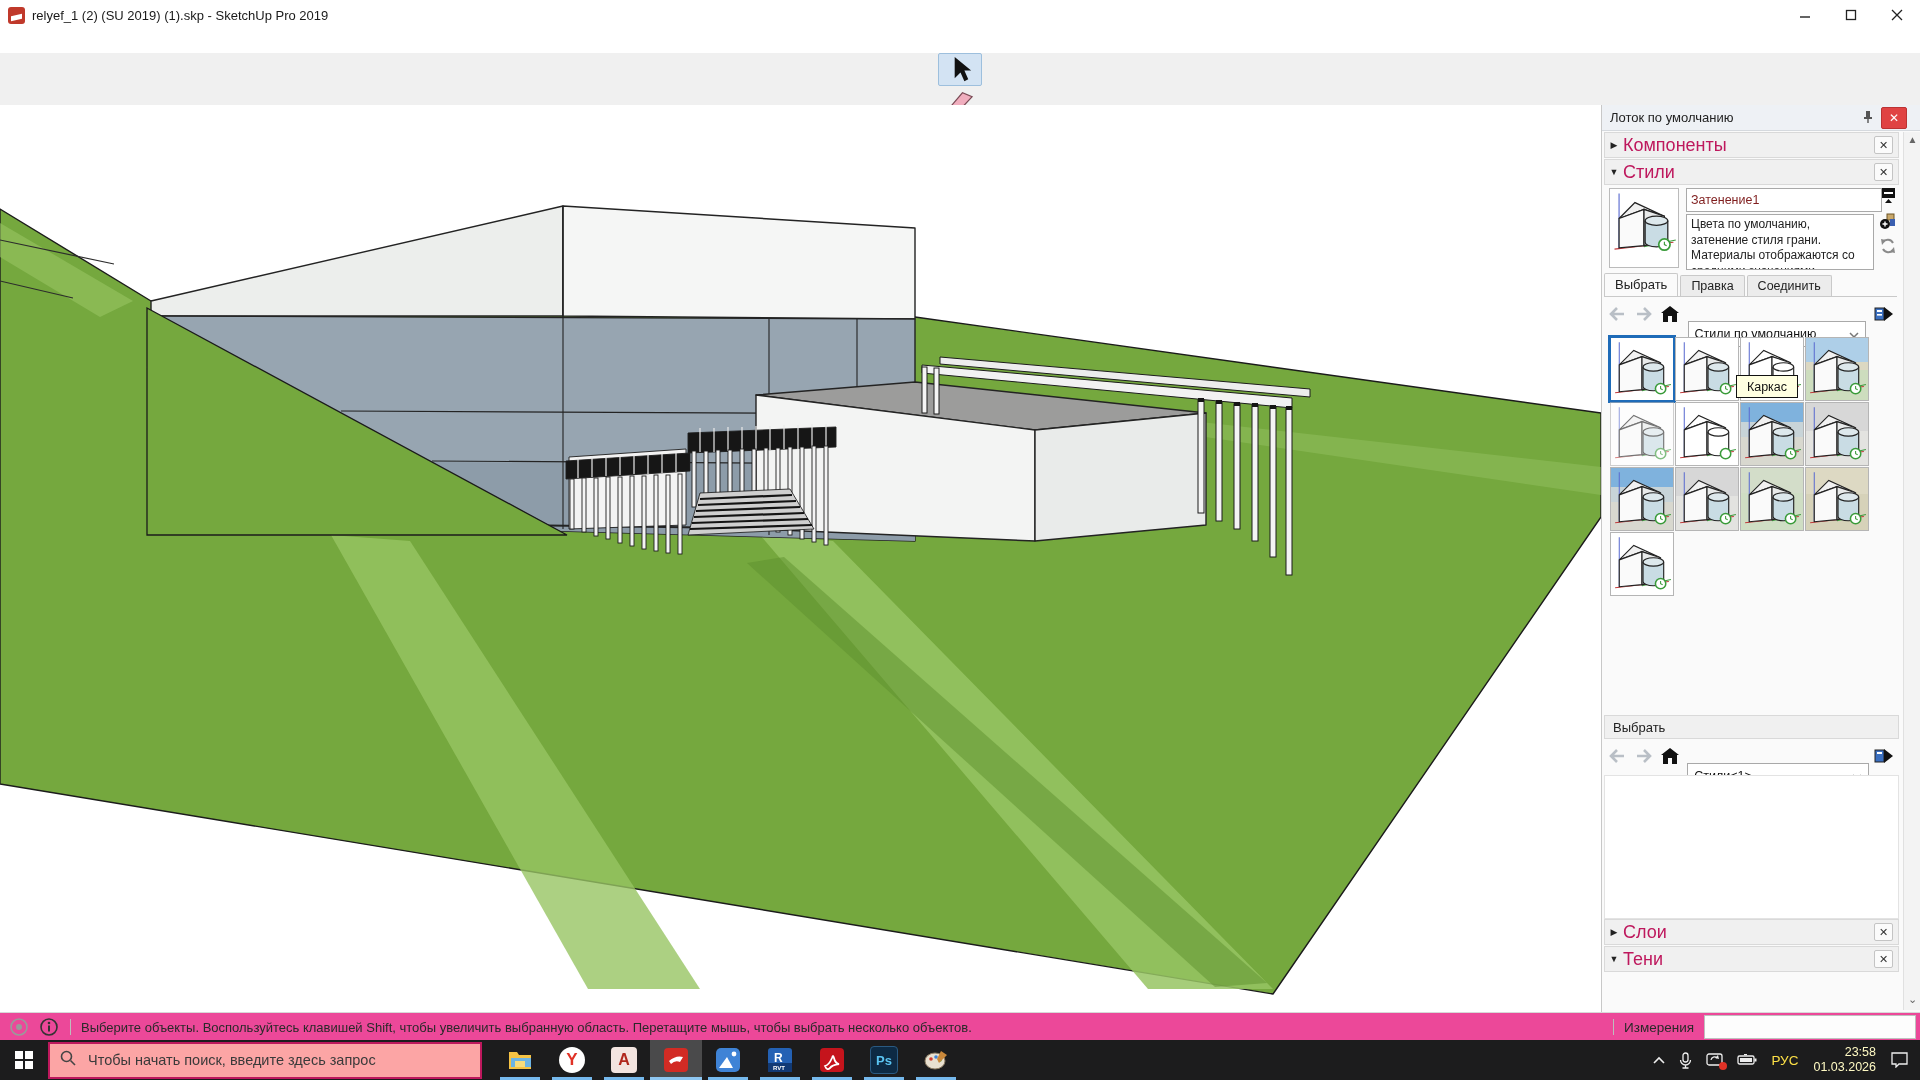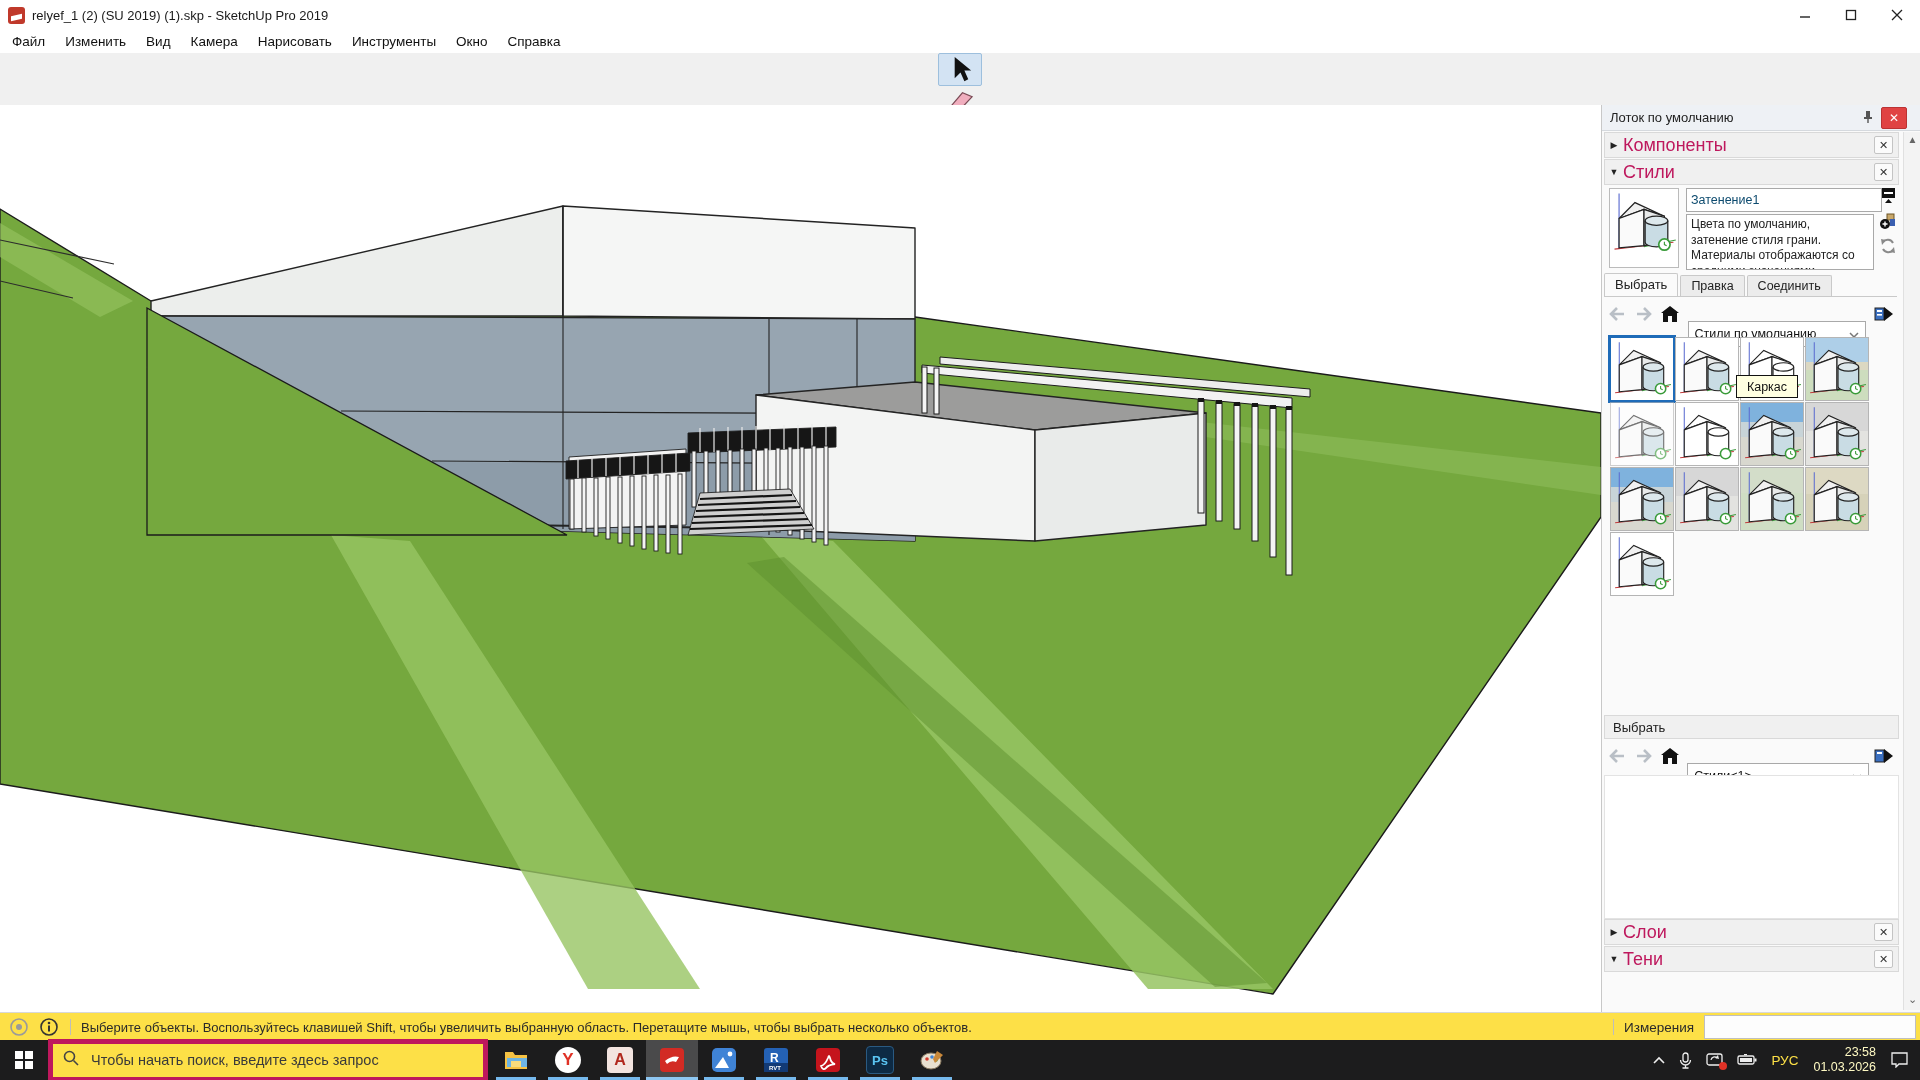--- a/index.html
+++ b/index.html
@@ -35,21 +35,21 @@
   .closebtn-red{position:absolute;right:14px;top:2px;width:24px;height:20px;background:#e04343;border:1px solid #b33;border-radius:2px;color:#fff;font-size:12px;display:flex;align-items:center;justify-content:center;}
   .secbar{position:absolute;left:2px;width:293px;height:24px;background:#f0f0f0;border:1px solid #d9d9d9;display:flex;align-items:center;}
   .secbar .tri{font-size:9px;color:#222;width:18px;text-align:center;}
   .secbar .lbl{font-size:18px;color:#be185d;}
   .sec-x{position:absolute;right:5px;top:3px;width:17px;height:16px;border:1px solid #c4c4c4;background:#fbfbfb;font-size:11px;color:#333;display:flex;align-items:center;justify-content:center;border-radius:2px;}
   .scrollcol{position:absolute;right:0;top:27px;width:17px;height:878px;background:#f3f3f3;border-left:1px solid #e0e0e0;}
   .scrollcol .up{position:absolute;top:2px;left:0;width:17px;text-align:center;font-size:10px;color:#666;}
   .scrollcol .dn{position:absolute;bottom:4px;left:0;width:17px;text-align:center;font-size:11px;color:#666;}
   .styles-body{position:absolute;left:2px;top:81px;width:293px;height:84px;background:#fafafa;}
   .stylethumb{position:absolute;left:5px;top:2px;width:68px;height:78px;background:#fff;border:1px solid #bbb;}
-  .namefield{position:absolute;left:82px;top:2px;width:186px;height:22px;border:1px solid #a9a9a9;background:#fff;font-size:12.5px;color:#0c4a6e;padding:0 4px;font-family:inherit;}
+  .namefield{position:absolute;left:82px;top:2px;width:186px;height:22px;border:1px solid #a9a9a9;background:#fff;font-size:12.5px;color:#7f1d1d;padding:0 4px;font-family:inherit;}
   .descbox{position:absolute;left:82px;top:28px;width:178px;height:50px;border:1px solid #a9a9a9;background:#fff;font-size:12px;line-height:15.5px;color:#222;padding:2px 4px;overflow:hidden;}
   .mini-icos{position:absolute;left:274px;top:0px;width:22px;height:80px;}
   .mini{width:20px;height:20px;margin-bottom:5px;display:flex;align-items:center;justify-content:center;}
   .tabsrow{position:absolute;left:2px;top:168px;width:293px;height:23px;border-bottom:1px solid #c9c9c9;display:flex;align-items:flex-end;}
   .tab{font-size:12.5px;color:#222;padding:3px 10px 3px;border:1px solid #c9c9c9;border-bottom:none;background:#ececec;margin-right:2px;border-radius:2px 2px 0 0;}
   .tab.active{background:#fafafa;padding-bottom:4px;font-size:13px;}
   .navrow{position:absolute;left:2px;width:293px;height:34px;display:flex;align-items:center;}
   .nav-ico{width:24px;height:24px;display:flex;align-items:center;justify-content:center;margin:0 2px;}
   .dropdown{height:24px;border:1px solid #a9a9a9;background:#fff;display:flex;align-items:center;font-size:12.5px;color:#111;padding-left:6px;position:relative;margin-top:40px;}
   .dropdown .chev{margin-left:auto;margin-right:6px;color:#888;font-size:10px;}
@@ -63,31 +63,31 @@
   .thumb.bg-green{background:linear-gradient(#d3ddc9 0 40%,#cfdec4 40% 100%);}
   .thumb.bg-tan{background:linear-gradient(#ddd9c3 0 42%,#d6d2b9 42% 100%);}
   .thumb.xray{opacity:.62;}
   .tooltip{position:absolute;left:132px;top:38px;width:60px;height:21px;background:#ffffe1;border:1px solid #111;font-size:12.5px;color:#111;display:flex;align-items:center;justify-content:center;z-index:5;}
   .sel2head{position:absolute;left:2px;top:610px;width:293px;height:22px;background:#f0f0f0;border:1px solid #d9d9d9;display:flex;align-items:center;}
   .sel2head .lbl{font-size:13px;color:#222;padding-left:8px;}
   .whitefill{position:absolute;left:2px;top:670px;width:293px;height:142px;background:#fff;border:1px solid #e3e3e3;}
   .shadowrow{position:absolute;left:2px;top:868px;width:293px;height:36px;display:flex;align-items:center;background:#fafafa;}
   .underline-val{border-bottom:1px solid #444;}
   
-  .statusbar{position:absolute;left:0;top:1012px;width:1920px;height:28px;background:#fde047;border-top:1px solid #d8d8d8;display:flex;align-items:center;}
+  .statusbar{position:absolute;left:0;top:1012px;width:1920px;height:28px;background:#ec4899;border-top:1px solid #d8d8d8;display:flex;align-items:center;}
   .st-ico{width:22px;height:22px;border-radius:50%;display:flex;align-items:center;justify-content:center;margin-left:8px;}
   .st-sep{width:1px;height:16px;background:#bdbdbd;margin:0 10px;}
   .st-msg{font-size:13px;color:#2a2a2a;}
   .st-right{margin-left:auto;display:flex;align-items:center;}
   .st-meas{font-size:13.5px;color:#2a2a2a;margin-right:10px;}
   .st-input{width:206px;height:20px;border:1px solid #bfbfbf;background:#fdfdfd;margin-right:4px;font-family:inherit;}
   
   .taskbar{position:absolute;left:0;top:1040px;width:1920px;height:40px;background:#1c1c1d;display:flex;align-items:center;}
   .startbtn{width:48px;height:40px;display:flex;align-items:center;justify-content:center;}
-  .searchbox{width:430px;height:33px;background:#fde047;border:5px solid #be185d;display:flex;align-items:center;margin-right:2px;}
+  .searchbox{width:430px;height:33px;background:#fca5a5;border:2px solid #be185d;display:flex;align-items:center;margin-right:12px;}
   .searchbox input{border:none;background:transparent;outline:none;font-size:14.5px;color:#3a3a3a;width:380px;font-family:inherit;}
   .tapp{width:52px;height:40px;display:flex;align-items:center;justify-content:center;position:relative;}
   .tapp .ul{position:absolute;left:6px;bottom:0;width:40px;height:3px;background:#76b9ed;}
   .tapp.active{background:#4a4a4b;}
   .tapp.active .ul{left:0;width:52px;background:#8ec7f2;}
   .tk-ico{width:26px;height:26px;border-radius:4px;display:flex;align-items:center;justify-content:center;font-weight:bold;}
   .tray-r{margin-left:auto;display:flex;align-items:center;color:#eee;}
   .tr-item{margin:0 7px;display:flex;align-items:center;justify-content:center;}
   .clock{font-size:12.5px;color:#fef9c3;text-align:right;line-height:15px;margin:0 8px;}
   .lang{font-size:13.5px;color:#fde047;}
@@ -140,30 +140,20 @@
           </svg>
         </div>
       <div class="wbtn">
           <svg width="12" height="12">
             <path d="M1,1 L11,11 M11,1 L1,11" stroke="#222" stroke-width="1.3"></path>
           </svg>
         </div>
     </div>
   </div>
 
-  <div class="menubar">
-    <div class="menu-item">Файл</div>
-    <div class="menu-item">Изменить</div>
-    <div class="menu-item">Вид</div>
-    <div class="menu-item">Камера</div>
-    <div class="menu-item">Нарисовать</div>
-    <div class="menu-item">Инструменты</div>
-    <div class="menu-item">Окно</div>
-    <div class="menu-item">Справка</div>
-  </div>
 
   <div class="toolbar">
     <div class="grip"></div>
     <div class="tb active">
         <svg viewBox="0 0 32 32">
           <polygon points="10,3 10,25 16,19 20,28 24,26 20,17 27,17" fill="#111"></polygon>
         </svg>
       </div>
     <div class="tb">
         <svg viewBox="0 0 32 32">

